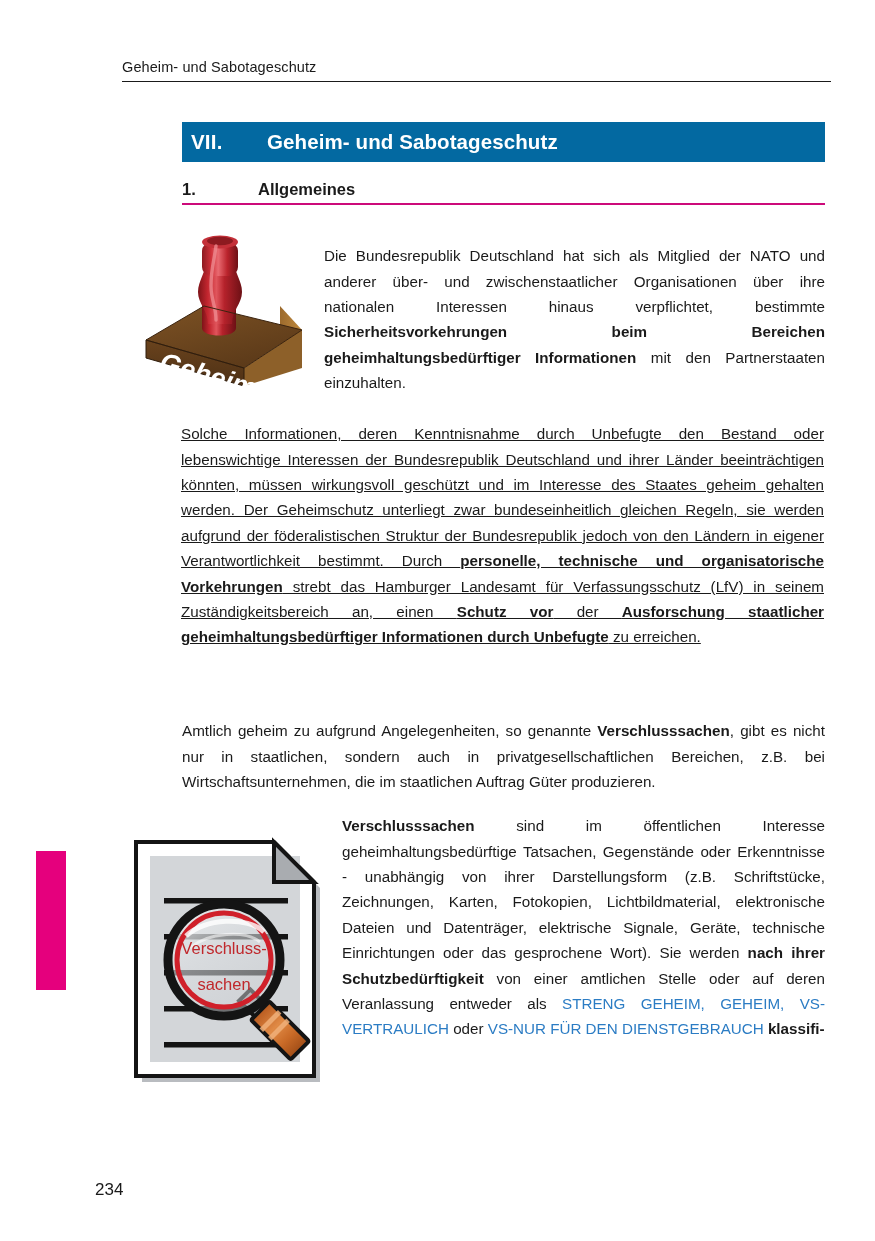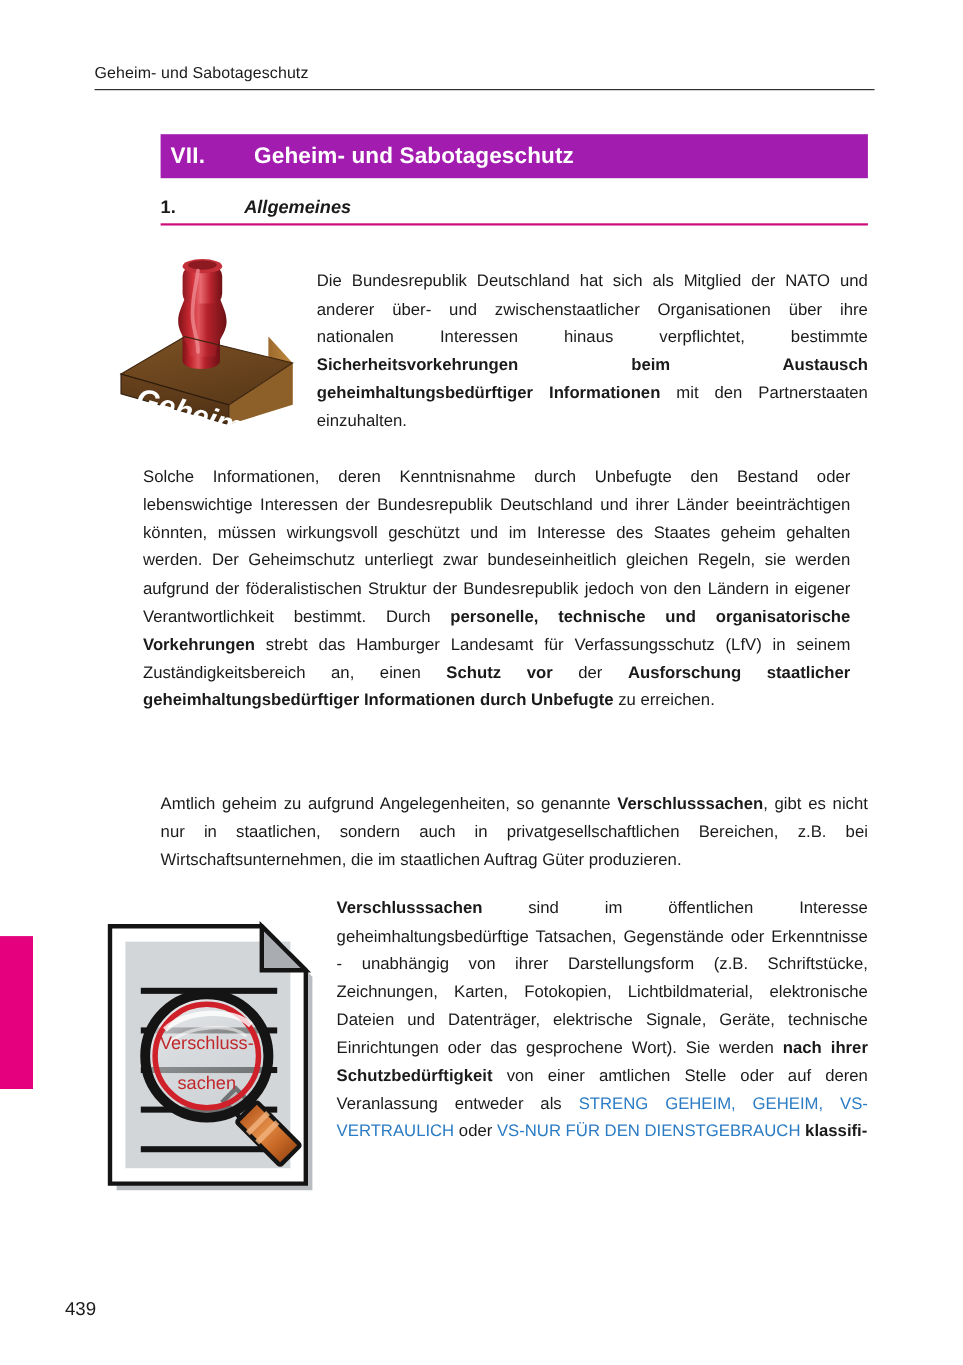--- a/index.html
+++ b/index.html
@@ -13,20 +13,21 @@
     height: 1241px;
     position: relative;
     font-family: "Liberation Sans", sans-serif;
     color: #1a1a1a;
     overflow: hidden;
   }
 
   .page {
     position: absolute;
     inset: 0;
+    margin-left: 36px;
   }
 
   
   .running-head {
     position: absolute;
     left: 86px;
     top: 58px;
     width: 709px;
   }
   .running-head .rh-text {
@@ -51,21 +52,21 @@
     background: #e5007d;
   }
 
   
   .chapter-bar {
     position: absolute;
     left: 146px;
     top: 122px;
     width: 643px;
     height: 40px;
-    background: #a21caf;
+    background: #0369a1;
     display: flex;
     align-items: center;
     box-sizing: border-box;
     padding-left: 9px;
   }
   .chapter-bar .num {
     color: #ffffff;
     font-size: 20.5px;
     font-weight: bold;
     width: 76px;
@@ -95,21 +96,20 @@
     font-size: 16.5px;
     font-weight: bold;
     color: #1a1a1a;
     width: 76px;
     flex: 0 0 76px;
   }
   .section-head .title {
     font-size: 16.5px;
     font-weight: bold;
     color: #1a1a1a;
-    font-style: italic;
   }
   .section-head .rule {
     border-bottom: 2.2px solid #cc0a7a;
     width: 100%;
   }
 
   
   .body-text {
     font-size: 15.2px;
     line-height: 25.4px;
@@ -121,23 +121,24 @@
   .cls { color: #2b7cc4; }
 
   .para-intro {
     position: absolute;
     left: 288px;
     top: 228px;
     width: 501px;
   }
   .para-2 {
     position: absolute;
-    left: 130px;
+    left: 145px;
     top: 406px;
     width: 643px;
+    text-decoration: underline;
   }
   .para-3 {
     position: absolute;
     left: 146px;
     top: 703px;
     width: 643px;
   }
   .para-4 {
     position: absolute;
     left: 306px;
@@ -246,21 +247,21 @@
       <path d="M14,112 L112,140 L112,158 L14,130 Z" fill="url(#gFrontFace)"></path>
       <path d="M112,140 L170,102 L170,140 L112,158 Z" fill="#8d6029"></path>
 
       <path d="M14,112 L72,78 L170,102 L112,140 Z" fill="none" stroke="#3b2410" stroke-width="1"></path>
       <path d="M14,112 L112,140 L112,158 L14,130 Z" fill="none" stroke="#2f1d0c" stroke-width="1"></path>
 
       <text x="26" y="142" transform="rotate(16 26 142)" font-family="'Liberation Sans', sans-serif" font-size="27" font-weight="bold" font-style="italic" fill="#ffffff">Geheim</text>
     </svg>
   </div>
 
-  <p class="body-text para-intro"><span>Die Bundesrepublik Deutschland hat sich als Mitglied der NATO und anderer über- und zwischenstaatlicher Organisationen über ihre nationalen Interessen hinaus verpflichtet, bestimmte </span><b>Sicherheitsvorkehrungen beim Austausch geheimhaltungsbedürftiger Informationen</b><span> mit den Partnerstaaten einzuhalten.</span></p>
+  <p class="body-text para-intro"><span>Die Bundesrepublik Deutschland hat sich als Mitglied der NATO und anderer über- und zwischenstaatlicher Organisationen über ihre nationalen Interessen hinaus verpflichtet, bestimmte </span><b>Sicherheitsvorkehrungen beim Bereichen geheimhaltungsbedürftiger Informationen</b><span> mit den Partnerstaaten einzuhalten.</span></p>
 
   <p class="body-text para-2"><span>Solche Informationen, deren Kenntnisnahme durch Unbefugte den Bestand oder lebenswichtige Interessen der Bundesrepublik Deutschland und ihrer Länder beeinträchtigen könnten, müssen wirkungsvoll geschützt und im Interesse des Staates geheim gehalten werden. Der Geheimschutz unterliegt zwar bundeseinheitlich gleichen Regeln, sie werden aufgrund der föderalistischen Struktur der Bundesrepublik jedoch von den Ländern in eigener Verantwortlichkeit bestimmt. Durch </span><b>personelle, technische und organisatorische Vorkehrungen</b><span> strebt das Hamburger Landesamt für Verfassungsschutz (LfV) in seinem Zuständigkeitsbereich an, einen </span><b>Schutz vor</b><span> der </span><b>Ausforschung staatlicher geheimhaltungsbedürftiger Informationen durch Unbefugte</b><span> zu erreichen.</span></p>
 
   <p class="body-text para-3"><span>Amtlich geheim zu aufgrund Angelegenheiten, so genannte </span><b>Verschlusssachen</b><span>, gibt es nicht nur in staatlichen, sondern auch in privatgesellschaftlichen Bereichen, z.B. bei Wirtschaftsunternehmen, die im staatlichen Auftrag Güter produzieren.</span></p>
 
   <div class="fig-doc">
     <svg viewBox="0 0 198 252" width="198" height="252">
       <defs>
         <linearGradient id="gLens" x1="0.2" y1="0" x2="0.8" y2="1">
           <stop offset="0%" stop-color="#e9ebed" stop-opacity=".95"></stop>
@@ -302,15 +303,15 @@
       <path d="M58,100 C76,82 120,80 136,96" stroke="#ffffff" stroke-width="5" fill="none" opacity=".8"></path>
       <path d="M62,112 C80,96 118,94 132,106" stroke="#ffffff" stroke-width="3" fill="none" opacity=".55"></path>
 
       <text x="96" y="118" text-anchor="middle" font-family="'Liberation Sans', sans-serif" font-size="16.5" fill="#c0282c">Verschluss-</text>
       <text x="96" y="154" text-anchor="middle" font-family="'Liberation Sans', sans-serif" font-size="16.5" fill="#c0282c">sachen</text>
     </svg>
   </div>
 
   <p class="body-text para-4"><b>Verschlusssachen</b><span> sind im öffentlichen Interesse geheimhaltungsbedürftige Tatsachen, Gegenstände oder Erkenntnisse - unabhängig von ihrer Darstellungsform (z.B. Schriftstücke, Zeichnungen, Karten, Fotokopien, Lichtbildmaterial, elektronische Dateien und Datenträger, elektrische Signale, Geräte, technische Einrichtungen oder das gesprochene Wort). Sie werden </span><b>nach ihrer Schutzbedürftigkeit</b><span> von einer amtlichen Stelle oder auf deren Veranlassung entweder als </span><span class="cls">STRENG GEHEIM, GEHEIM, VS-VERTRAULICH</span><span> oder </span><span class="cls">VS-NUR FÜR DEN DIENSTGEBRAUCH</span><b> klassifi-</b></p>
 
-  <div class="folio">439</div>
+  <div class="folio">234</div>
 
 </div>
 
 </body></html>

